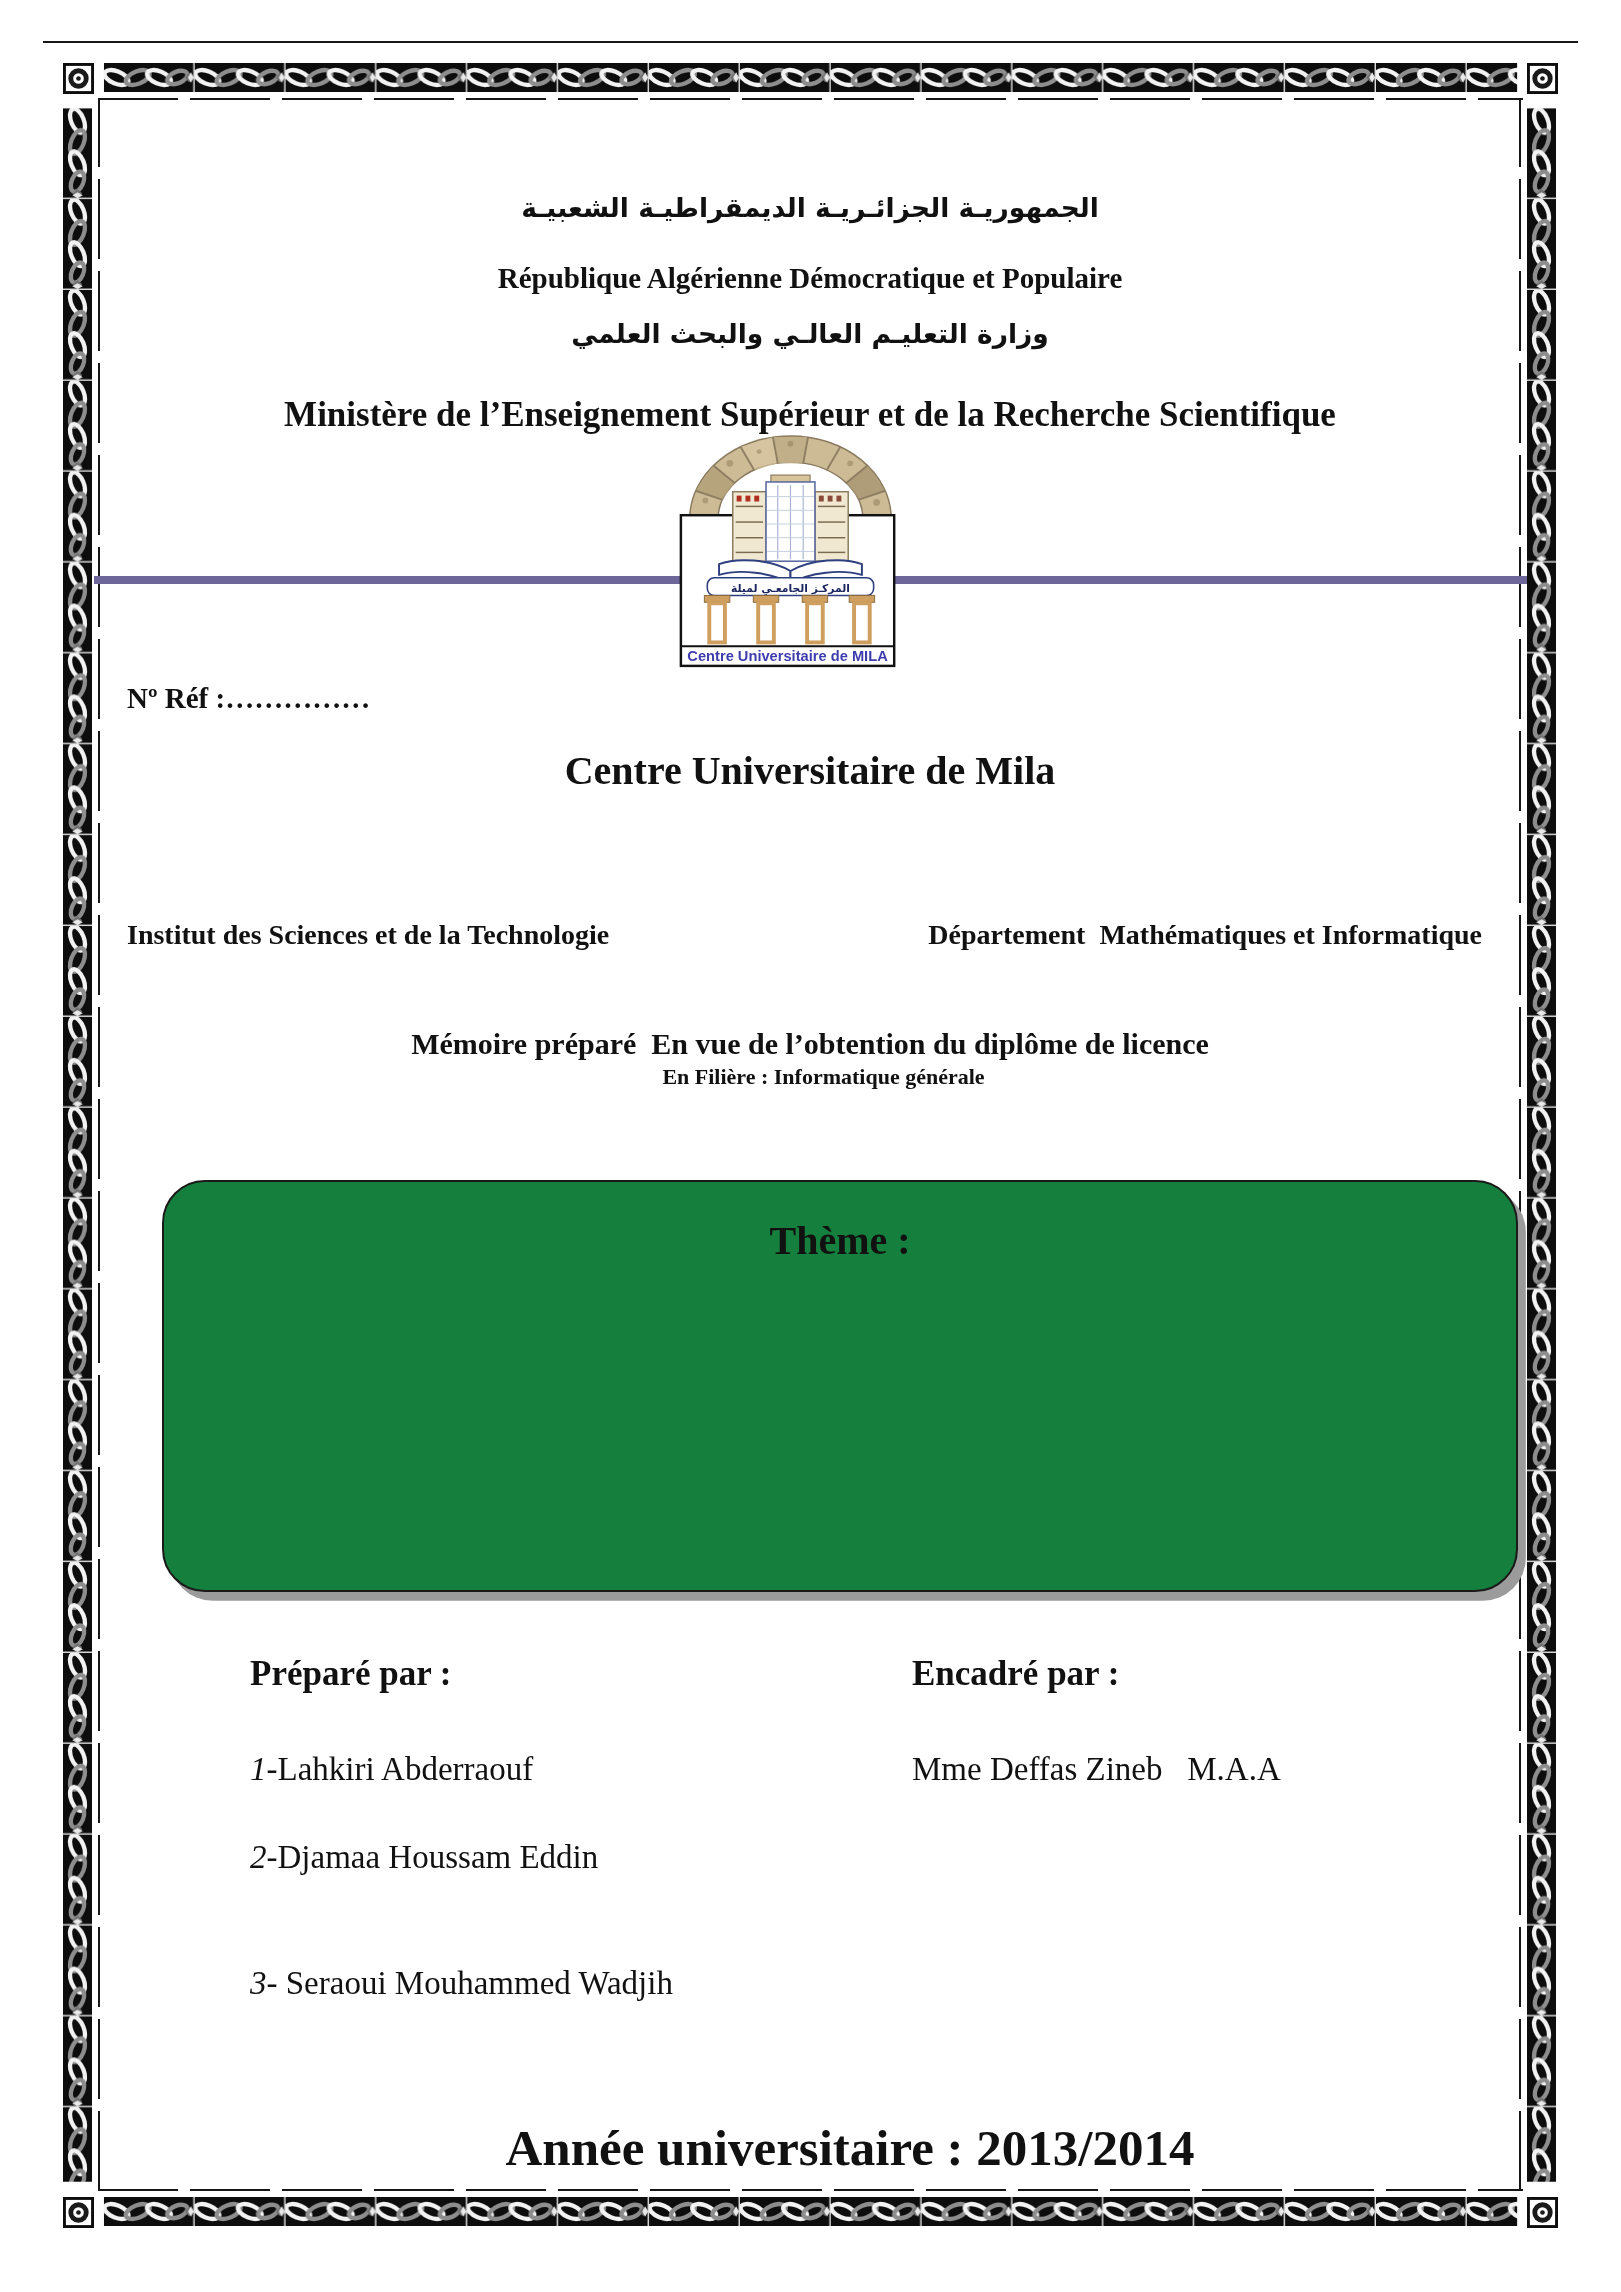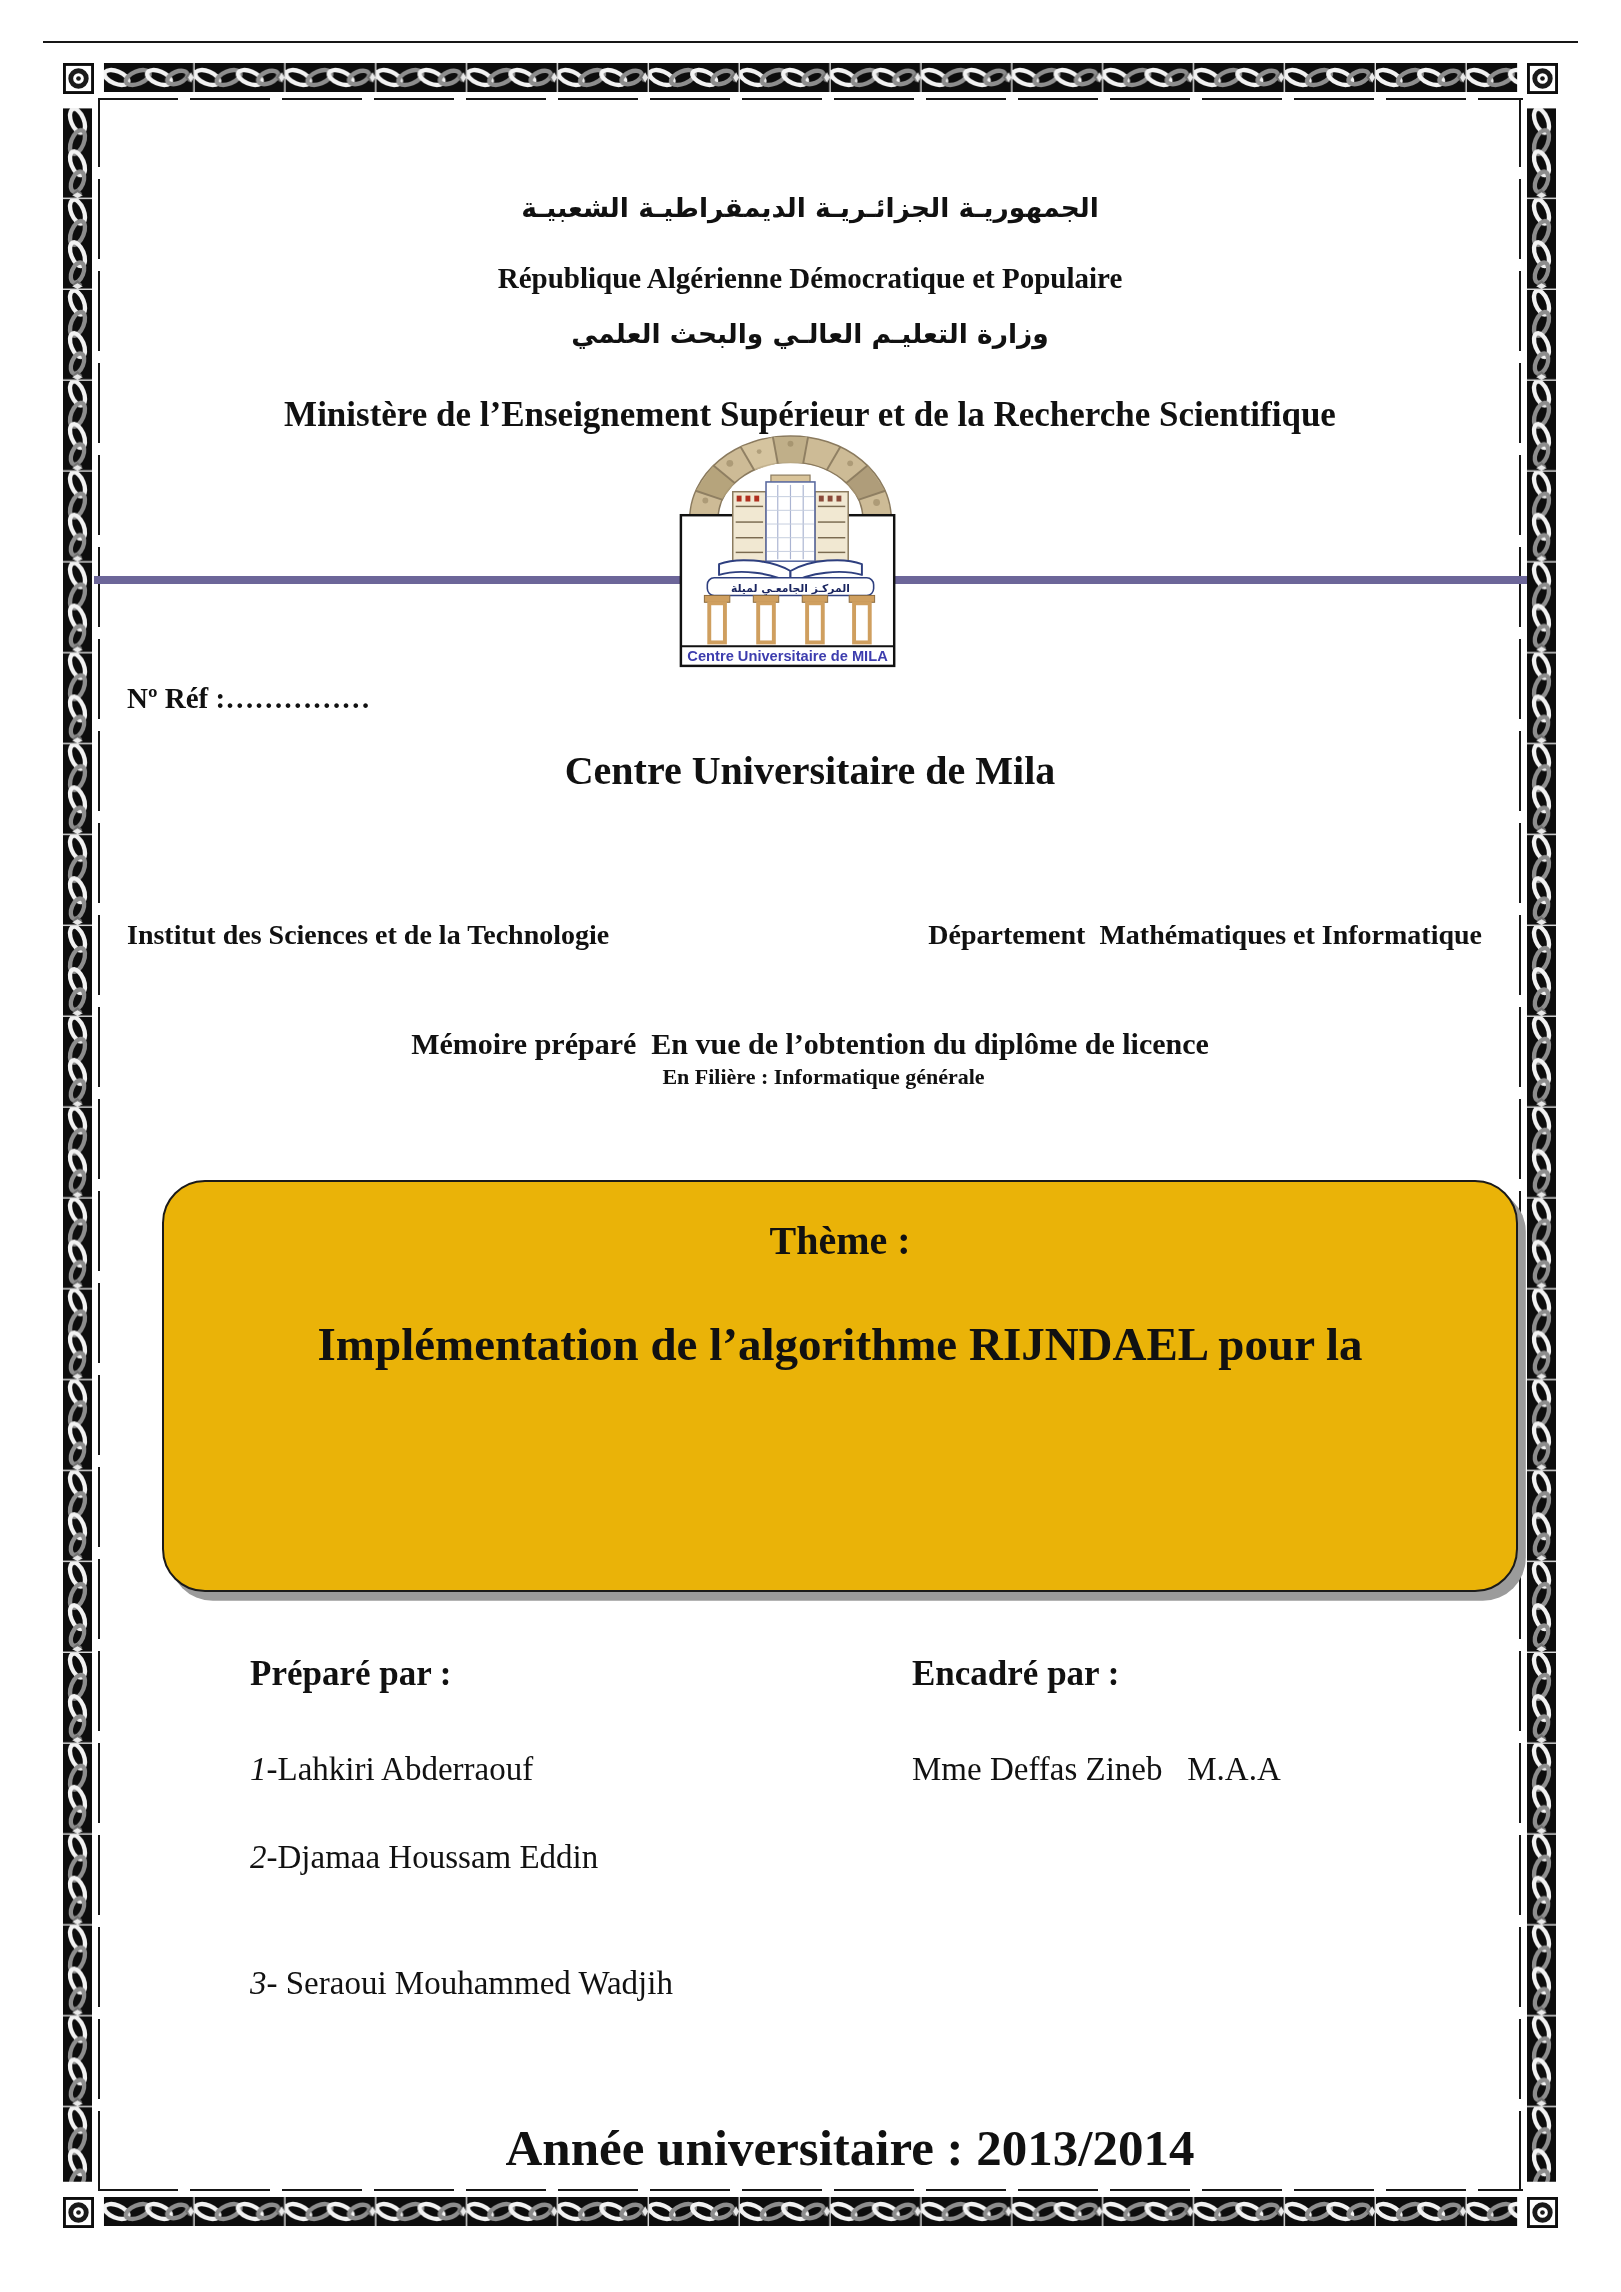--- a/index.html
+++ b/index.html
@@ -49,21 +49,21 @@
   .t-ref { position:absolute; left:127px; top:682px; font-size:29px; font-weight:bold; }
   .t-univ { top:747px; font-size:40px; font-weight:bold; }
 
   .t-inst { position:absolute; left:127px; top:919px; font-size:28px; font-weight:bold; }
   .t-dept { position:absolute; right:139px; top:919px; font-size:28px; font-weight:bold; }
   .t-mem { top:1027px; font-size:30px; font-weight:bold; }
   .t-fil { top:1064px; font-size:22px; font-weight:bold;padding-left:27px; }
 
   
   .theme-box { position:absolute; left:162px; top:1180px; width:1356px; height:412px;
-    border:2.9px solid #1a1a1a; border-radius:43px; background:#eab308;
+    border:2.9px solid #1a1a1a; border-radius:43px; background:#15803d;
     box-shadow:7.8px 8.8px 0 #9b9b9b; z-index:2; text-align:center; }
   .theme-head { position:absolute; top:35px; left:0; right:0; font-size:40px; font-weight:bold; }
   .theme-l1 { position:absolute; top:135px; left:0; right:0; font-size:47px; font-weight:bold; }
   .theme-l2 { position:absolute; top:233px; left:0; right:0; font-size:47px; font-weight:bold; }
 
   
   .lbl { font-size:35px; font-weight:bold; }
   .nm { font-size:33px; }
   .nm i { font-style:italic; }
   .p-lbl { left:250px; top:1654px; }
@@ -291,21 +291,20 @@
 <div class="center-wrap t-univ">Centre Universitaire de Mila</div>
 
 <div class="t-inst">Institut des Sciences et de la Technologie</div>
 <div class="t-dept pre">Département  Mathématiques et Informatique</div>
 
 <div class="center-wrap t-mem pre">Mémoire préparé  En vue de l’obtention du diplôme de licence</div>
 <div class="center-wrap t-fil">En Filière : Informatique générale</div>
 
 <div class="theme-box">
   <div class="theme-head">Thème :</div>
-  <div class="theme-l1">Implémentation de l’algorithme RIJNDAEL pour la</div>
 </div>
 
 <div class="abs lbl p-lbl">Préparé par :</div>
 <div class="abs lbl e-lbl">Encadré par :</div>
 
 <div class="abs nm n1"><i>1-</i><span>Lahkiri Abderraouf</span></div>
 <div class="abs nm n2"><i>2-</i><span>Djamaa Houssam Eddin</span></div>
 <div class="abs nm n3"><i>3- </i><span>Seraoui Mouhammed Wadjih</span></div>
 <div class="abs nm sup pre">Mme Deffas Zineb   M.A.A</div>
 

